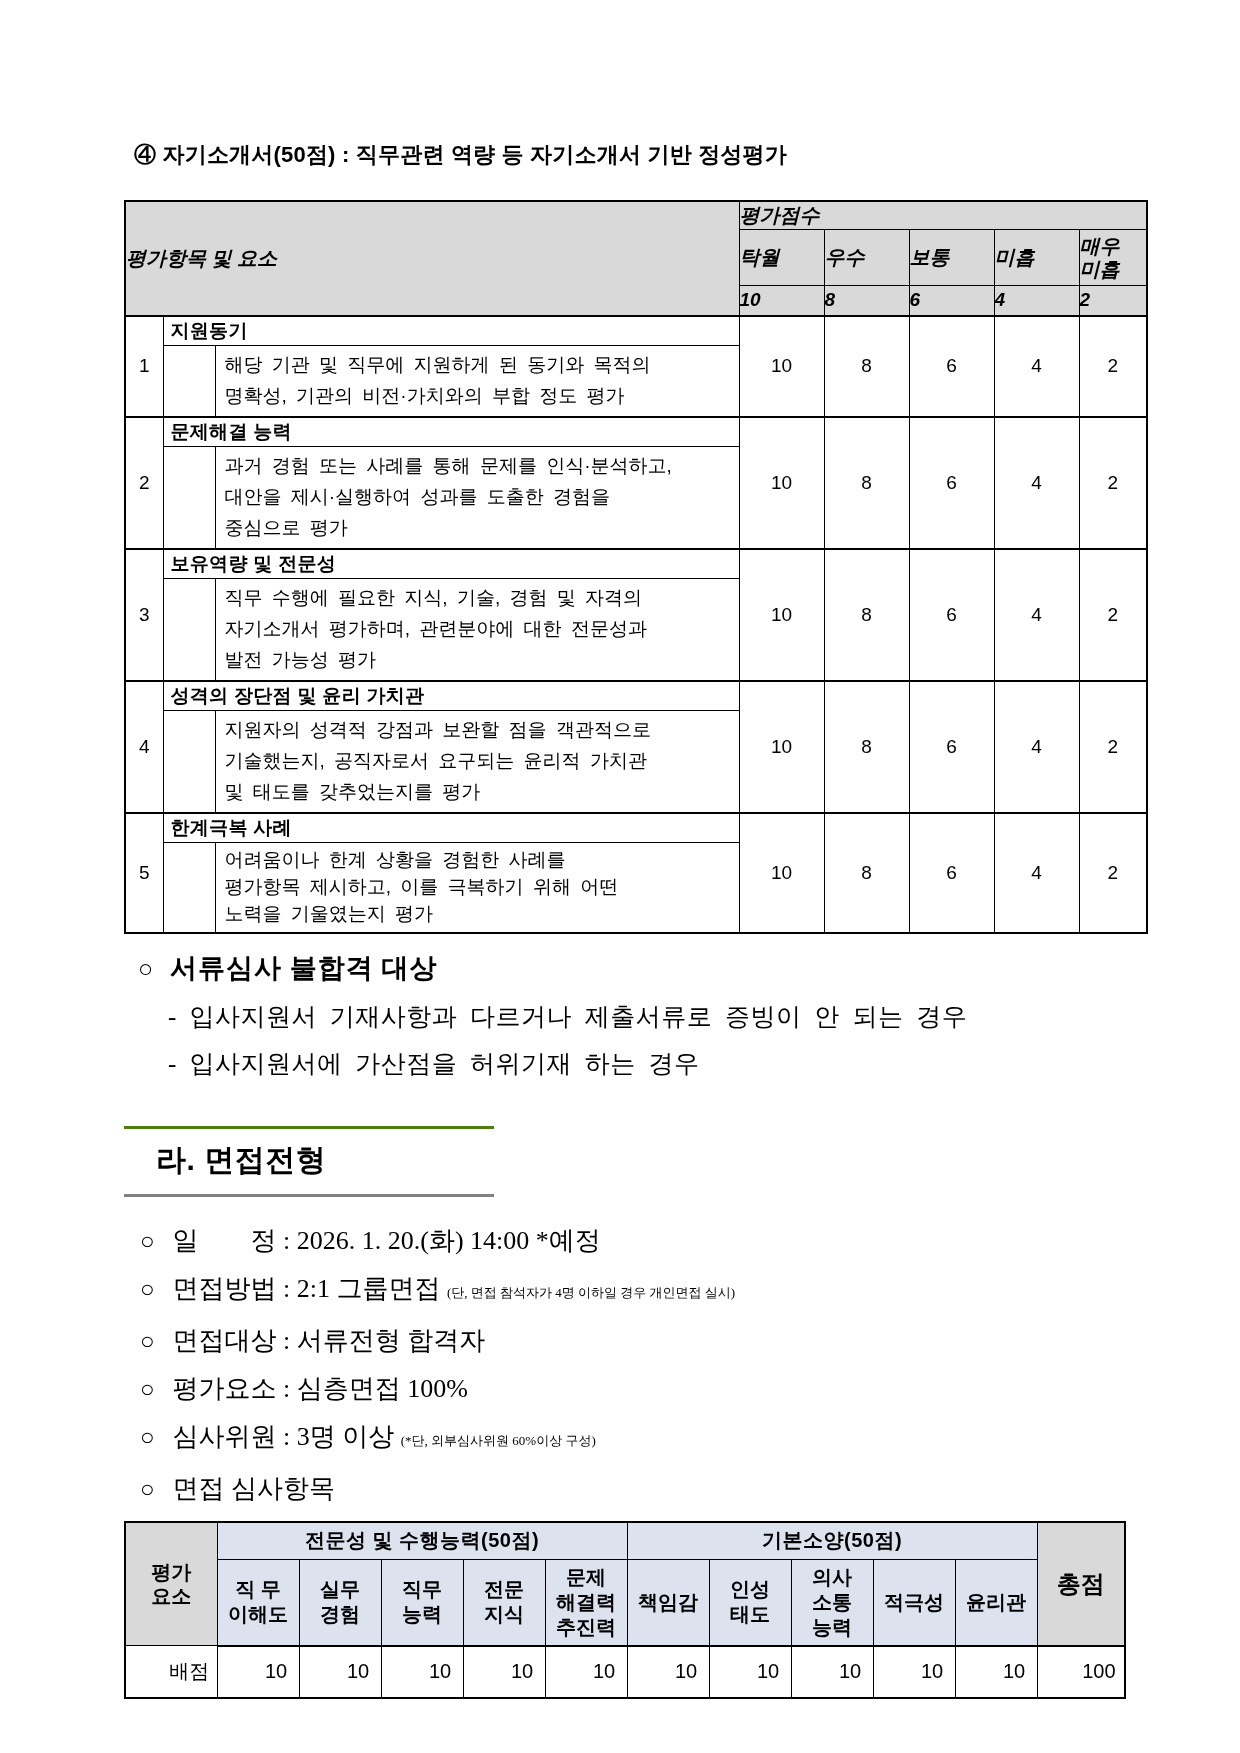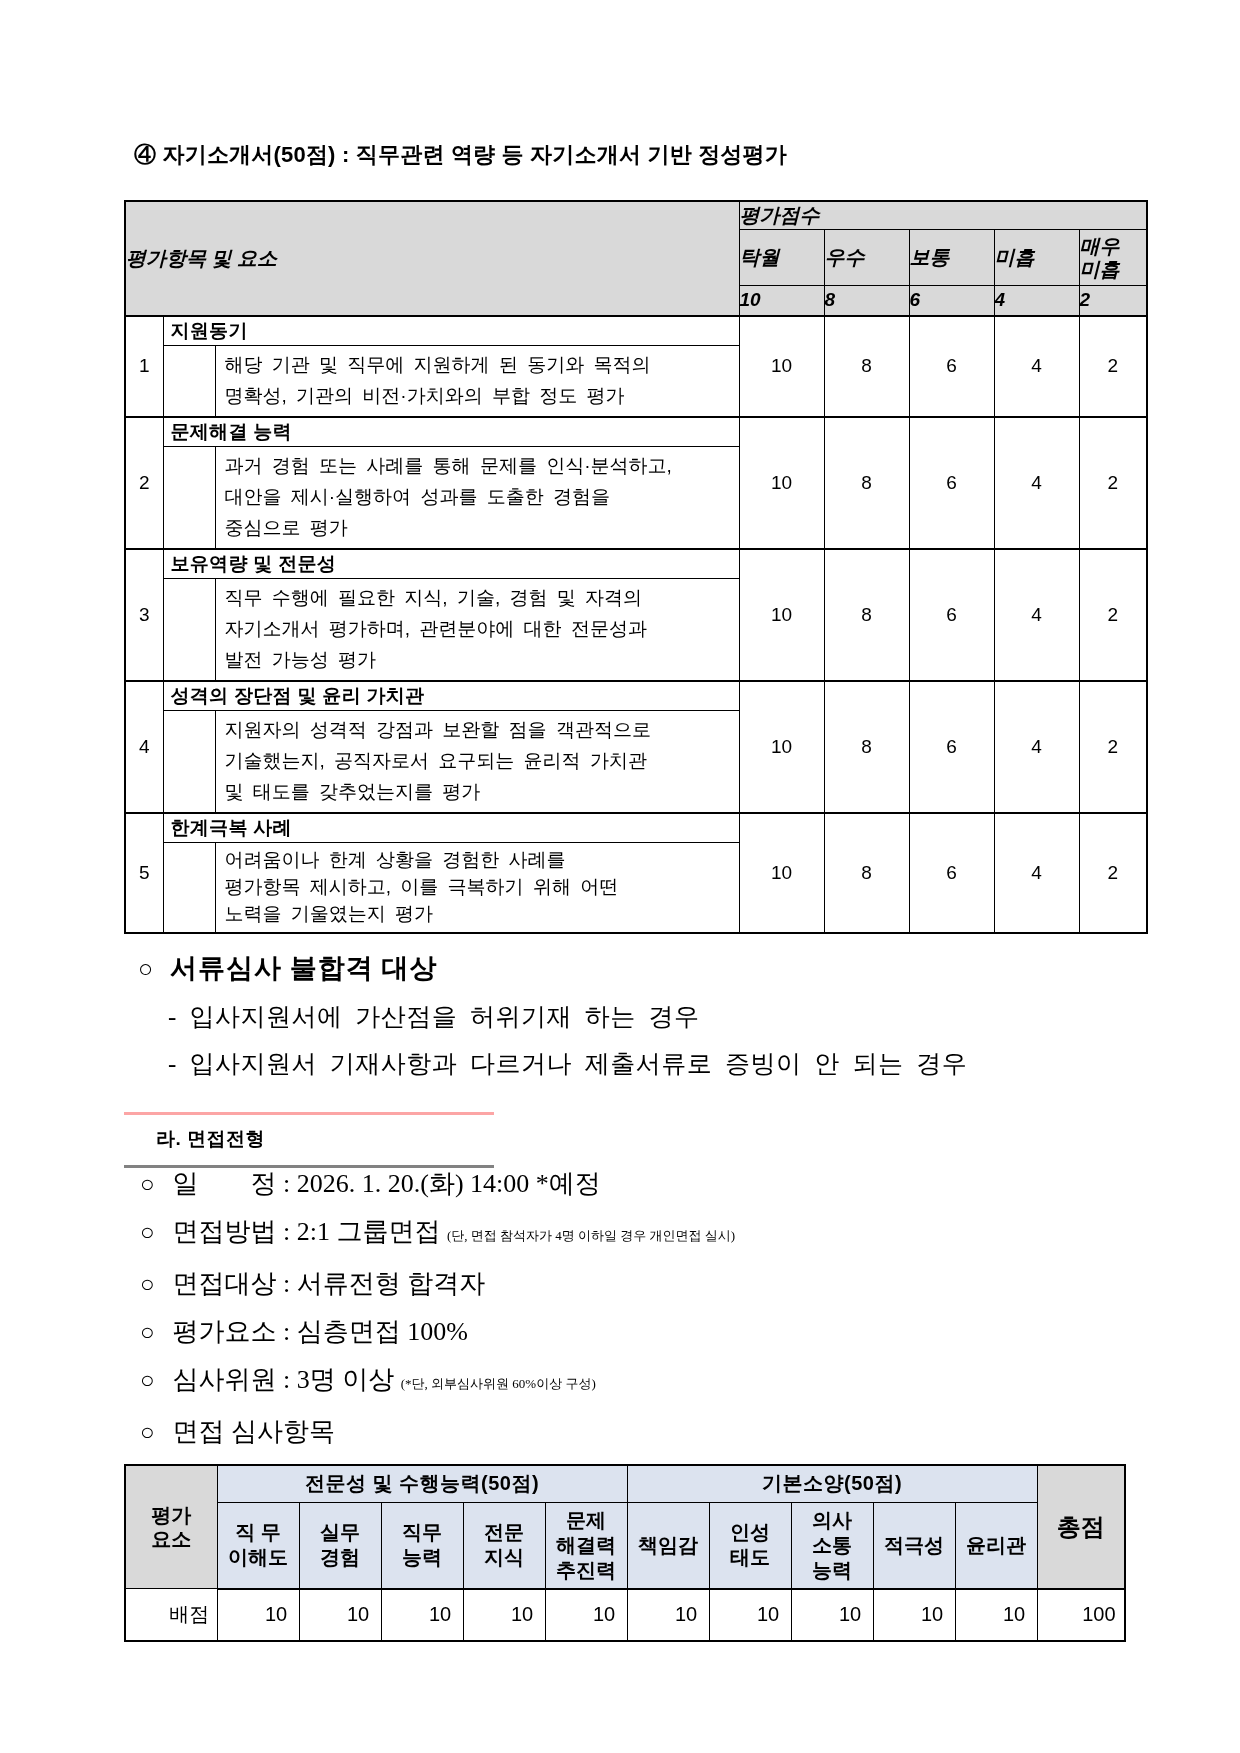--- a/index.html
+++ b/index.html
@@ -53,32 +53,32 @@
   .fail-section { margin-top: 16px; font-family: "Liberation Serif", serif; }
   .fail-title { font-size: 27px; font-weight: bold; letter-spacing: 1px; padding-left: 14px; }
   .fail-title .marker { font-weight: normal; margin-right: 16px; font-size: 25px; }
   .fail-item {
     font-size: 25px; padding-left: 44px; margin-top: 14px;
     line-height: 33px; word-spacing: 6px; letter-spacing: 0.5px;
   }
 
   
   .section-heading {
-    margin-top: 32px;
+    margin-top: 46px;
     width: 370px;
-    border-top: 3px solid #fca5a5;
+    border-top: 3px solid #4d7c0f;
     border-bottom: 3px solid #828282;
     padding: 11px 0 13px 32px;
-    font-size: 19px;
+    font-size: 30px;
     font-weight: bold;
     letter-spacing: 0.5px;
   }
 
   
-  .bullets { font-family: "Liberation Serif", serif; }
+  .bullets { margin-top: 28px; font-family: "Liberation Serif", serif; }
   .bullet { font-size: 26px; line-height: 32px; margin-bottom: 16px; padding-left: 16px; white-space: pre-wrap; }
   .bullet .marker { font-size: 24px; margin-right: 18px; }
   .bullet .note { font-size: 13px; letter-spacing: 0px; }
 
   
   table.criteria { width: 1000px; margin-top: 10px; border: 2px solid #000; }
   .criteria td { text-align: center; }
   .criteria td.corner { background: #d9d9d9; font-weight: bold; font-size: 20px; line-height: 24px; white-space: pre-line; }
   .criteria td.group { background: #dce3ef; font-weight: bold; font-size: 20px; height: 38px; letter-spacing: 0.5px; }
   .criteria td.colhead {
@@ -206,22 +206,22 @@
 평가항목 제시하고, 이를 극복하기 위해 어떤
 노력을 기울였는지 평가</td>
       </tr>
     </tbody>
   </table>
 
   <div class="fail-section">
     <div class="fail-title">
       <span class="marker">○</span><span>서류심사 불합격 대상</span>
     </div>
+    <div class="fail-item">- 입사지원서 기재사항과 다르거나 제출서류로 증빙이 안 되는 경우</div>
     <div class="fail-item">- 입사지원서에 가산점을 허위기재 하는 경우</div>
-    <div class="fail-item">- 입사지원서 기재사항과 다르거나 제출서류로 증빙이 안 되는 경우</div>
   </div>
 
   <div class="section-heading">라. 면접전형</div>
 
   <div class="bullets">
     <div class="bullet"><span class="marker">○</span><span>일        정 : 2026. 1. 20.(화) 14:00 *예정</span></div>
     <div class="bullet"><span class="marker">○</span><span>면접방법 : 2:1 그룹면접 </span><span class="note">(단, 면접 참석자가 4명 이하일 경우 개인면접 실시)</span></div>
     <div class="bullet"><span class="marker">○</span><span>면접대상 : 서류전형 합격자</span></div>
     <div class="bullet"><span class="marker">○</span><span>평가요소 : 심층면접 100%</span></div>
     <div class="bullet"><span class="marker">○</span><span>심사위원 : 3명 이상 </span><span class="note">(*단, 외부심사위원 60%이상 구성)</span></div>

